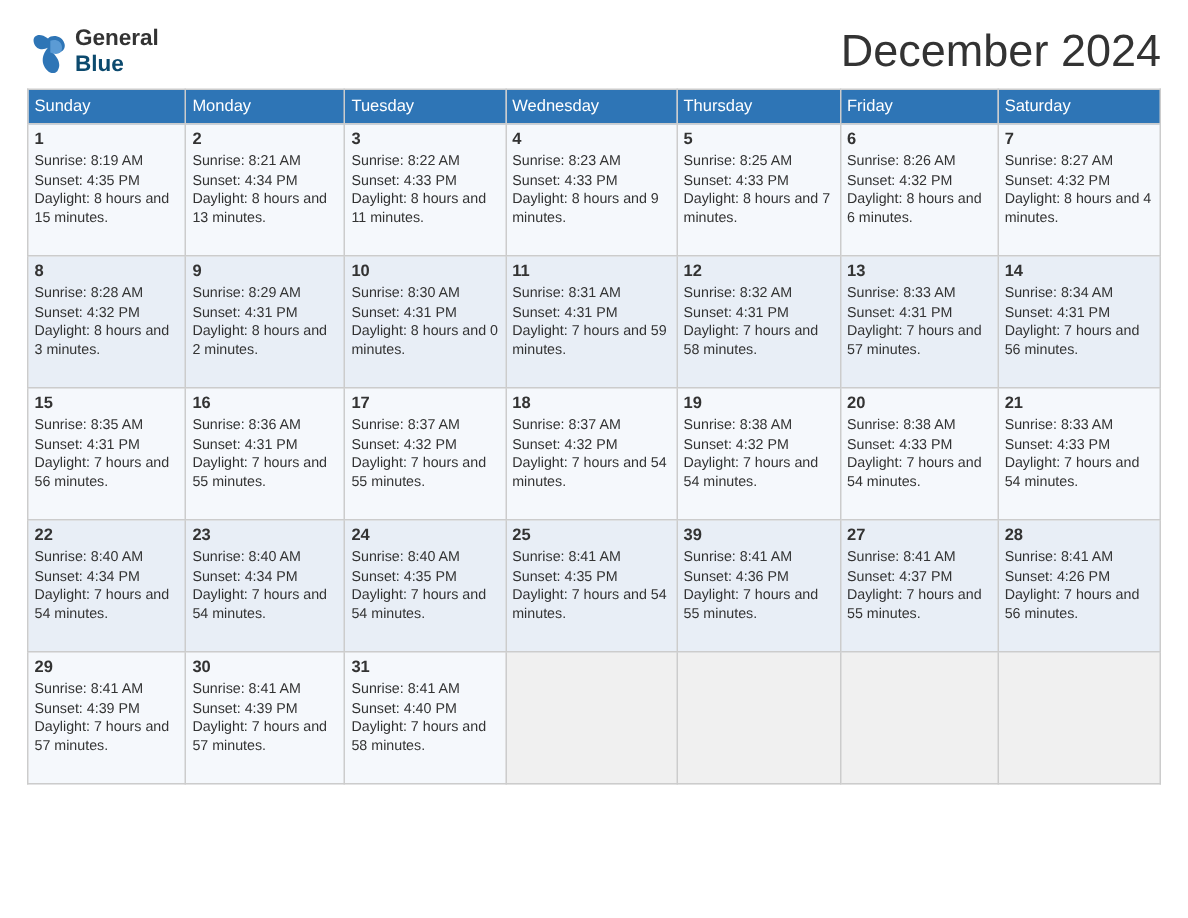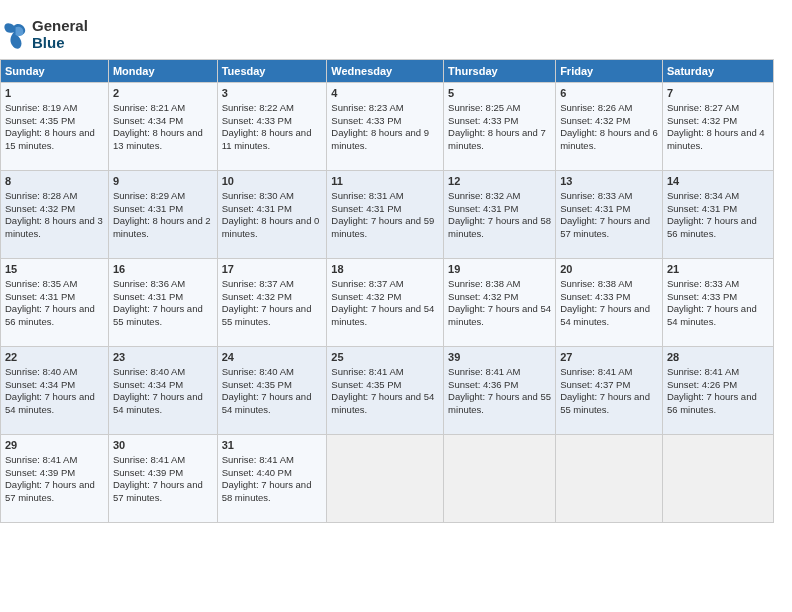--- a/index.html
+++ b/index.html
@@ -6,21 +6,21 @@
     body {
       font-family: Arial, sans-serif;
       background: #fff;
       width: 792px;
       height: 612px;
       overflow: hidden;
     }
     .page {
       width: 792px;
       height: 612px;
-      padding: 18px 18px 10px 0;
+      padding: 18px 18px 10px 18px;
       background: #fff;
     }
     .header {
       display: flex;
       justify-content: space-between;
       align-items: flex-start;
       margin-bottom: 8px;
     }
     .logo {
       display: flex;
@@ -54,21 +54,21 @@
       color: #555;
     }
     .calendar {
       width: 100%;
       border-collapse: collapse;
       font-size: 9.5px;
     }
     .calendar thead tr th {
       background-color: #2e75b6;
       color: #fff;
-      font-weight: bold;
+      font-weight: normal;
       font-size: 11px;
       padding: 5px 4px;
       text-align: left;
       border: 1px solid #ccc;
     }
     .calendar tbody tr {
       vertical-align: top;
     }
     .calendar tbody tr td {
       border: 1px solid #ccc;
@@ -104,20 +104,21 @@
       <svg class="logo-bird" viewBox="0 0 36 36" xmlns="http://www.w3.org/2000/svg">
         <path d="M18 6 C22 2, 30 4, 32 10 C34 16, 28 20, 22 18 C26 22, 30 28, 26 34 C22 38, 16 34, 14 28 C12 22, 16 16, 18 14 C14 16, 8 16, 6 10 C4 4, 10 0, 18 6Z" fill="#2e75b6"></path>
         <path d="M20 8 C24 6, 30 8, 30 14 C30 20, 24 20, 20 18Z" fill="#5b9bd5"></path>
       </svg>
       <div>
         <div class="logo-text">General</div>
         <div class="logo-text"><span style="color:#0c4a6e">Blue</span></div>
       </div>
     </div>
     <div class="title-block">
+      <div class="main-title">December 2024</div>
     </div>
   </div>
 
   <table class="calendar">
     <thead>
       <tr>
         <th>Sunday</th>
         <th>Monday</th>
         <th>Tuesday</th>
         <th>Wednesday</th>

